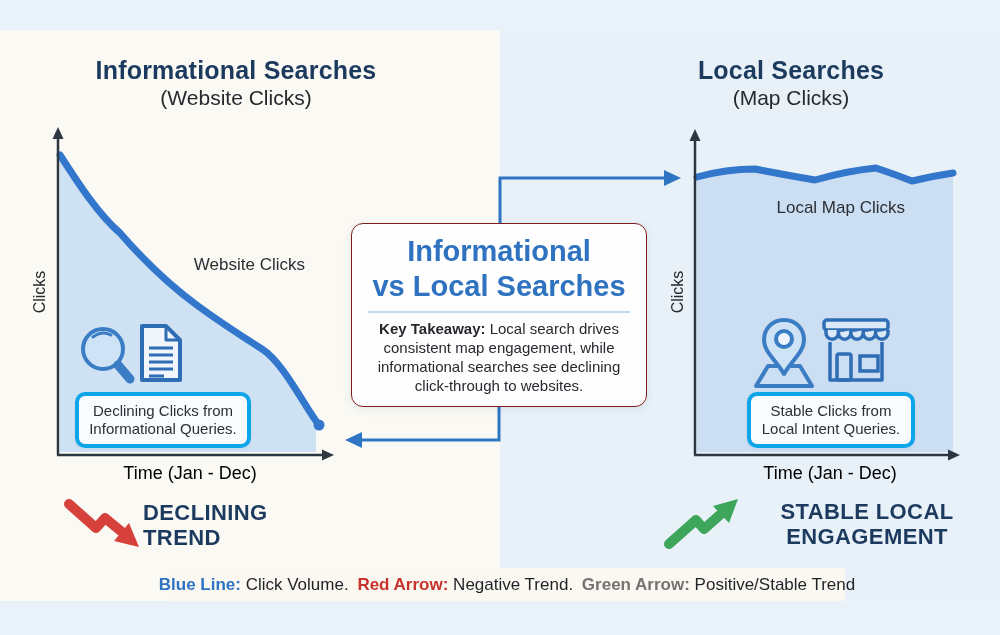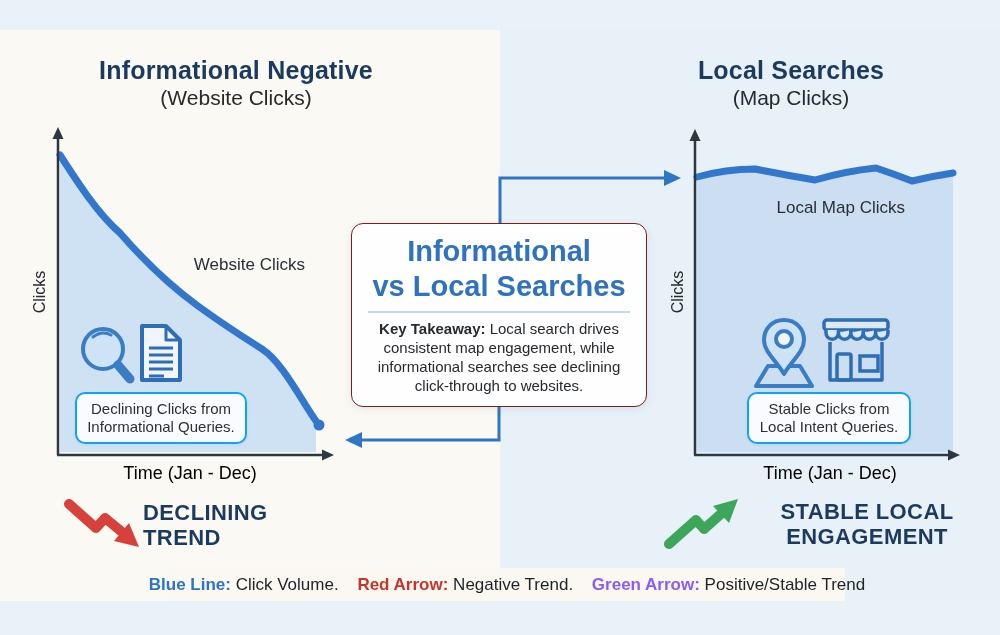--- a/index.html
+++ b/index.html
@@ -12,43 +12,43 @@
   .abs{position:absolute;}
   .panel-left{left:0;top:30px;width:500px;height:571px;background:#faf9f4;}
   .panel-right{left:500px;top:30px;width:500px;height:571px;background:#e8f1f8;}
   .layer{left:0;top:0;width:1000px;height:635px;}
   .section-title{font-size:25px;font-weight:700;color:#1c3a5e;text-align:center;letter-spacing:.2px;}
   .section-subtitle{font-size:21px;font-weight:400;color:#26292e;text-align:center;}
   .series-label{font-size:17px;color:#2b2f35;text-align:right;}
   .axis-x-label{font-size:18px;color:#000000;text-align:center;}
   .axis-y-label{font-size:16px;color:#26292e;text-align:center;transform:rotate(-90deg);}
   .callout{
-    background:rgba(252,253,255,0.93);border:2px solid #0ea5e9;border-radius:10px;
+    background:rgba(252,253,255,0.93);border:4px solid #0ea5e9;border-radius:10px;
     font-size:15px;line-height:18px;color:#2c3036;text-align:center;
     display:flex;flex-direction:column;justify-content:center;
     box-shadow:0 1px 3px rgba(60,90,130,.08);
   }
   .trend-label{font-size:22px;font-weight:800;line-height:25px;color:#1c3a5e;letter-spacing:.4px;}
   .center-box{
     left:351px;top:223px;width:294px;height:182px;background:#fefefe;
     border:1px solid #7f1d1d;border-radius:12px;box-shadow:0 2px 8px rgba(40,80,120,.10);
   }
   .center-title{margin-top:10px;font-size:29px;line-height:35px;font-weight:700;color:#2e72c0;text-align:center;}
   .center-divider{margin:7px auto 6px auto;width:262px;height:2px;background:#c3d9ee;border:0;}
   .center-takeaway{padding:0 8px;font-size:15px;line-height:19px;color:#26292e;text-align:center;}
   .center-takeaway b{font-weight:700;}
   .legend-strip{
     left:169px;top:568px;width:676px;height:33px;background:#faf8f1;
-    display:flex;align-items:center;justify-content:center;gap:14px;
+    display:flex;align-items:center;justify-content:center;gap:4px;
     font-size:17px;color:#1f2227;white-space:pre;
   }
   .legend-item b{font-weight:700;}
   .lb-blue b{color:#2e74c4;}
   .lb-red b{color:#c8332e;}
-  .lb-green b{color:#8b5cf6;text-align:right;}
+  .lb-green b{color:#737373;text-align:right;}
 </style>
 </head>
 <body>
 
 <div class="root">
 
   <div class="abs panel-left"></div>
   <div class="abs panel-right"></div>
 
   <svg class="abs layer" viewBox="0 0 1000 635">
@@ -78,21 +78,21 @@
     <path d="M499,407 L499,440 L362,440" fill="none" stroke="#2e76c4" stroke-width="3"></path>
     <polygon points="345,440 362,432 362,448" fill="#2e76c4"></polygon>
 
     <path d="M69,504 L96,528 L105,518 L122,532" fill="none" stroke="#d6423b" stroke-width="10" stroke-linecap="round" stroke-linejoin="round"></path>
     <polygon points="139,547 114,541 129,523" fill="#d6423b"></polygon>
 
     <path d="M669,544 L696,520 L704,529 L722,513" fill="none" stroke="#3da65b" stroke-width="10" stroke-linecap="round" stroke-linejoin="round"></path>
     <polygon points="738,499 713,506 729,523" fill="#3da65b"></polygon>
   </svg>
 
-  <div class="abs section-title" style="left:36px;top:56px;width:400px;">Informational Negative</div>
+  <div class="abs section-title" style="left:36px;top:56px;width:400px;">Informational Searches</div>
   <div class="abs section-subtitle" style="left:36px;top:86px;width:400px;">(Website Clicks)</div>
   <div class="abs series-label" style="left:155px;top:255px;width:150px;">Website Clicks</div>
   <div class="abs axis-y-label" style="left:12px;top:283px;width:56px;">Clicks</div>
   <div class="abs axis-x-label" style="left:105px;top:463px;width:170px;">Time (Jan - Dec)</div>
 
   <svg class="abs" style="left:78px;top:322px;" width="60" height="68" viewBox="0 0 60 68">
     <circle cx="25" cy="27" r="20" fill="#cfe3f6" stroke="#3a7dc4" stroke-width="4"></circle>
     <path d="M15,15 Q24,8 33,13" fill="none" stroke="#3a7dc4" stroke-width="3" stroke-linecap="round"></path>
     <line x1="40" y1="43" x2="52" y2="57" stroke="#3a7dc4" stroke-width="9" stroke-linecap="round"></line>
   </svg>

